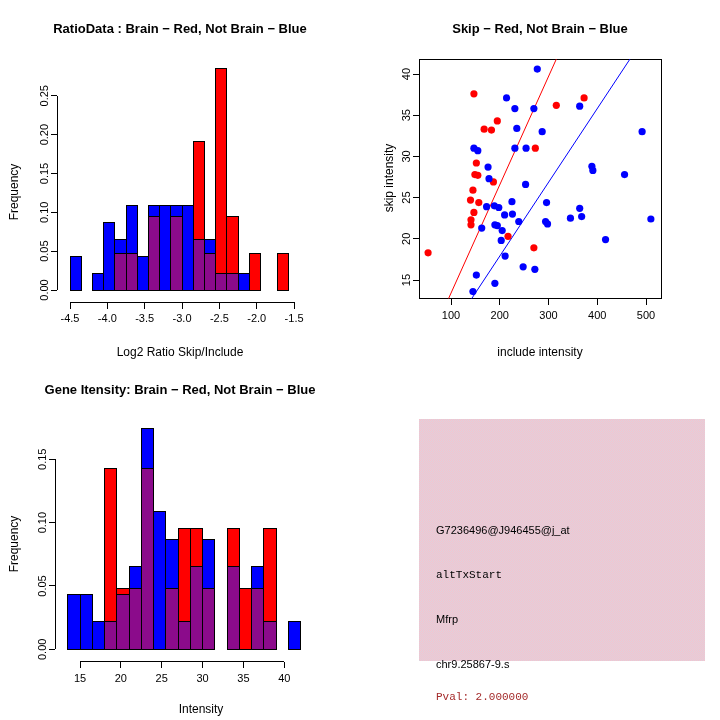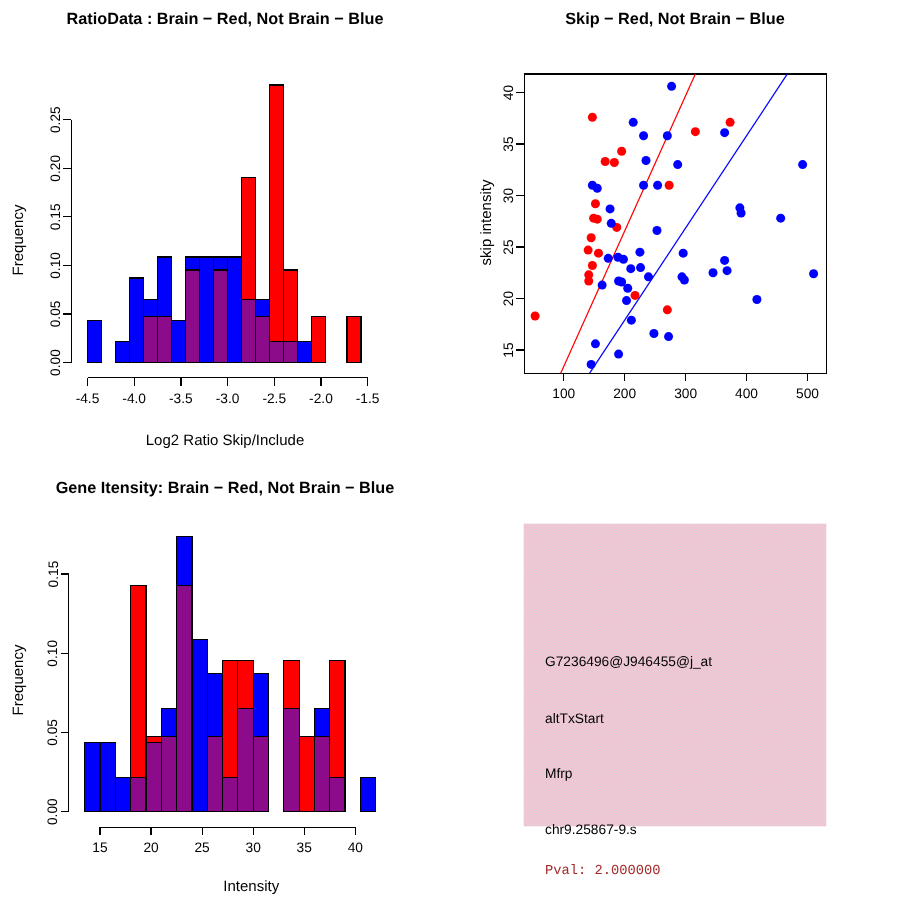--- a/index.html
+++ b/index.html
@@ -1,28 +1,28 @@
 <!DOCTYPE html>
 <html><head>
 <meta charset="utf-8">
 <style>
   html,body{margin:0;padding:0;background:#fff;}
   #canvas{position:relative;width:720px;height:720px;background:#ffffff;overflow:hidden;
           font-family:"Liberation Sans",sans-serif;}
   .panel{position:absolute;width:360px;height:360px;}
   .panel svg{position:absolute;left:0;top:0;}
-  .title{position:absolute;top:7px;left:0;width:100%;text-align:center;
+  .title{position:absolute;top:21px;left:0;width:100%;text-align:center;
          font-size:13px;font-weight:bold;color:#000;white-space:nowrap;}
   .xlabel{position:absolute;left:0;width:100%;text-align:center;font-size:12px;color:#000;}
   .ylabel{position:absolute;width:120px;text-align:center;font-size:12px;color:#000;
           transform:rotate(-90deg);}
   .ax{stroke:#000;stroke-width:1;shape-rendering:crispEdges;}
   .tick{font-family:"Liberation Sans",sans-serif;font-size:11px;fill:#000;}
   .bar{stroke:#000;stroke-width:1;shape-rendering:crispEdges;}
-  .infobox{position:absolute;left:59px;top:59px;width:242px;height:242px;
+  .infobox{position:absolute;left:59px;top:59px;width:286px;height:242px;
            background-color:#f6c2cd;
            background-image:
              linear-gradient(45deg,#ddd2dd 25%,transparent 25%,transparent 75%,#ddd2dd 75%),
              linear-gradient(45deg,#ddd2dd 25%,transparent 25%,transparent 75%,#ddd2dd 75%);
            background-position:0 0,1px 1px;background-size:2px 2px;}
   .infoline{position:absolute;left:17px;font-size:11px;color:#000;white-space:nowrap;}
 </style>
 </head>
 <body>
 
@@ -187,20 +187,21 @@
           <circle cx="290.875" cy="219.02400000000003" r="3.6" fill="#0000ff"></circle>
           <circle cx="145.1125" cy="256.10400000000004" r="3.6" fill="#0000ff"></circle>
           <circle cx="163.14999999999998" cy="266.81600000000003" r="3.6" fill="#0000ff"></circle>
           <circle cx="174.85" cy="269.288" r="3.6" fill="#0000ff"></circle>
           <circle cx="116.35" cy="275.056" r="3.6" fill="#0000ff"></circle>
           <circle cx="134.875" cy="283.296" r="3.6" fill="#0000ff"></circle>
           <circle cx="112.9375" cy="291.536" r="3.6" fill="#0000ff"></circle>
         </g>
       </svg>
     <div class="title">Skip − Red, Not Brain − Blue</div>
+    <div class="xlabel" style="top:345px;">include intensity</div>
     <div class="ylabel" style="left:-31px;top:171px;">skip intensity</div>
   </section>
 
   <section class="panel" style="left:0;top:360px;">
     <svg id="svg-gene" width="360" height="360">
         <line x1="55" y1="289.3" x2="55" y2="99.25000000000003" class="ax"></line>
         <line x1="55" y1="289.3" x2="48.5" y2="289.3" class="ax"></line>
         <text x="42" y="289.3" text-anchor="middle" class="tick" transform="rotate(-90 42 289.3)" dy="4">0.00</text>
         <line x1="55" y1="225.95000000000002" x2="48.5" y2="225.95000000000002" class="ax"></line>
         <text x="42" y="225.95000000000002" text-anchor="middle" class="tick" transform="rotate(-90 42 225.95000000000002)" dy="4">0.05</text>
@@ -264,20 +265,20 @@
         </g>
       </svg>
     <div class="title" style="top:22px;">Gene Itensity: Brain − Red, Not Brain − Blue</div>
     <div class="xlabel" style="top:342px;padding-left:21px;">Intensity</div>
     <div class="ylabel" style="left:-46px;top:177px;">Frequency</div>
   </section>
 
   <section class="panel" style="left:360px;top:360px;">
     <div class="infobox">
       <div class="infoline" style="top:105px;">G7236496@J946455@j_at</div>
-      <div class="infoline" style="top:150px;">altTxStart</div>
+      <div class="infoline" style="top:150px;font-family:Liberation Mono, monospace;">altTxStart</div>
       <div class="infoline" style="top:194px;">Mfrp</div>
       <div class="infoline" style="top:239px;">chr9.25867-9.s</div>
       <div class="infoline" style="top:272px;color:#a42a2a;font-family:Liberation Mono, monospace;">Pval: 2.000000</div>
     </div>
   </section>
 
 </div>
 
 </body></html>

